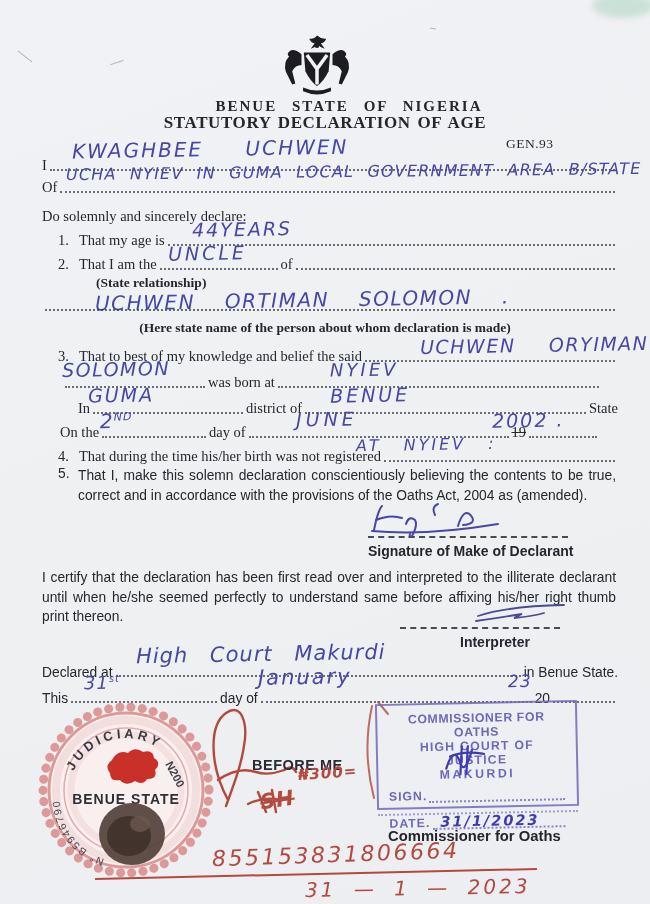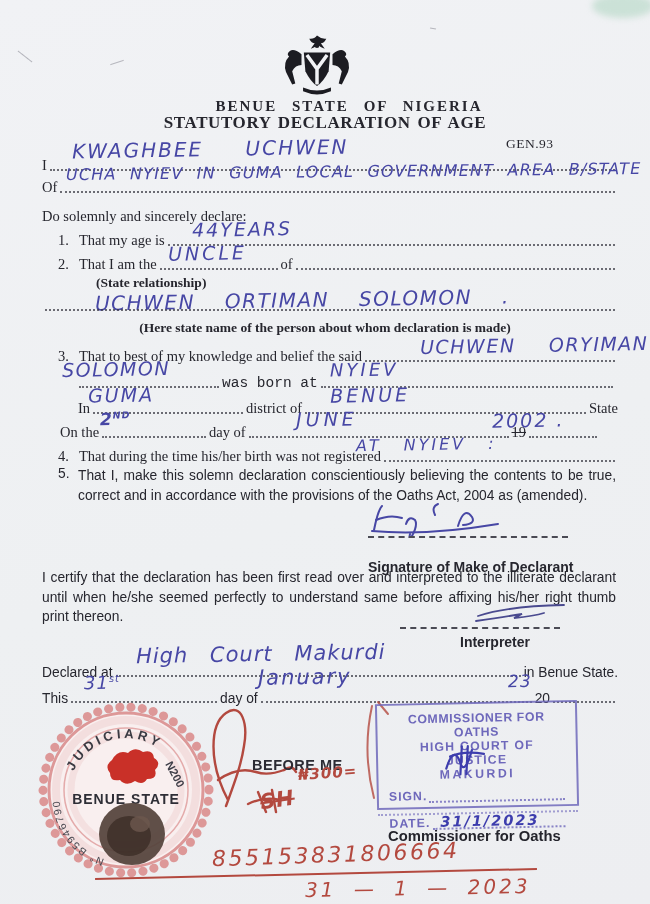--- a/index.html
+++ b/index.html
@@ -100,21 +100,21 @@
   </div>
   <div class="abs serif b center" style="left:0;top:320px;width:650px;font-size:13.5px;">(Here state name of the person about whom declaration is made)</div>
 
   <div class="row serif" style="left:58px;top:344px;width:560px;height:21px;">
     <span style="margin-right:10px;">3.</span>
     <span>That to best of my knowledge and belief the said</span>
     <span class="dots"></span>
   </div>
   <span class="hw" style="left:420px;top:334px;font-size:19px;word-spacing:26px;letter-spacing:1.5px;">UCHWEN ORYIMAN</span>
 
-  <div class="row serif" style="left:76px;top:370px;width:540px;height:21px;font-family:Liberation Mono, monospace;">
+  <div class="row serif" style="left:62px;top:370px;width:540px;height:21px;">
     <span class="dots dfix" style="width:140px;"></span>
     <span>was born at</span>
     <span class="dots"></span>
   </div>
   <span class="hw" style="left:62px;top:358px;font-size:19px;letter-spacing:1.5px;">SOLOMON</span>
   <span class="hw" style="left:330px;top:359px;font-size:18px;letter-spacing:3px;">NYIEV</span>
 
   <div class="row serif" style="left:78px;top:396px;width:540px;height:21px;">
     <span>In</span>
     <span class="dots dfix" style="width:150px;"></span>
@@ -126,21 +126,21 @@
   <span class="hw" style="left:330px;top:384px;font-size:19px;letter-spacing:3px;">BENUE</span>
 
   <div class="row serif" style="left:60px;top:420px;width:540px;height:21px;">
     <span>On the</span>
     <span class="dots dfix" style="width:104px;"></span>
     <span>day of</span>
     <span class="dots"></span>
     <span style="text-decoration:line-through;">19</span>
     <span class="dots dfix" style="width:68px;"></span>
   </div>
-  <span class="hw" style="left:100px;top:409px;font-size:17px;font-weight:bold;">
+  <span class="hw" style="left:100px;top:409px;font-size:20px;">
     <span>2</span><sup>ND</sup>
   </span>
   <span class="hw" style="left:296px;top:408px;font-size:19px;letter-spacing:4px;">JUNE</span>
   <span class="hw" style="left:492px;top:409px;font-size:19px;letter-spacing:2px;">2002 .</span>
 
   <div class="row serif" style="left:58px;top:444px;width:560px;height:21px;">
     <span style="margin-right:10px;">4.</span>
     <span>That during the time his/her birth was not registered</span>
     <span class="dots"></span>
   </div>
@@ -153,21 +153,21 @@
     <g fill="none" stroke="#4747a5" stroke-width="2" stroke-linecap="round">
       <path d="M8 32 Q12 12 16 8"></path>
       <path d="M10 22 Q24 16 36 20"></path>
       <path d="M40 26 q3 -9 9 -4 q3 5 -3 16 q-4 8 -2 -2"></path>
       <path d="M72 6 q-7 3 -3 11"></path>
       <path d="M92 28 q6 -20 14 -9 q4 7 -9 8"></path>
       <path d="M6 33 Q60 38 132 26"></path>
     </g>
   </svg>
   <div class="dash" style="left:368px;top:536px;width:200px;"></div>
-  <div class="abs sans b" style="left:368px;top:543px;font-size:14px;margin-top:16px;">Signature of Make of Declarant</div>
+  <div class="abs sans b" style="left:368px;top:543px;font-size:14px;">Signature of Make of Declarant</div>
 
   <div class="para sans" style="left:42px;top:568px;width:574px;">I certify that the declaration has been first read over and interpreted to the illiterate declarant until when he/she seemed perfectly to understand same before affixing his/her right thumb print thereon.</div>
 
   <svg class="abs" style="left:474px;top:600px;" width="95" height="28" viewBox="0 0 95 28">
     <g fill="none" stroke="#4a4a8f" stroke-width="1.8" stroke-linecap="round">
       <path d="M4 16 Q35 6 90 5"></path>
       <path d="M2 21 Q30 17 48 14 L40 18 Q60 16 70 13"></path>
     </g>
   </svg>
   <div class="dash" style="left:400px;top:627px;width:160px;"></div>

